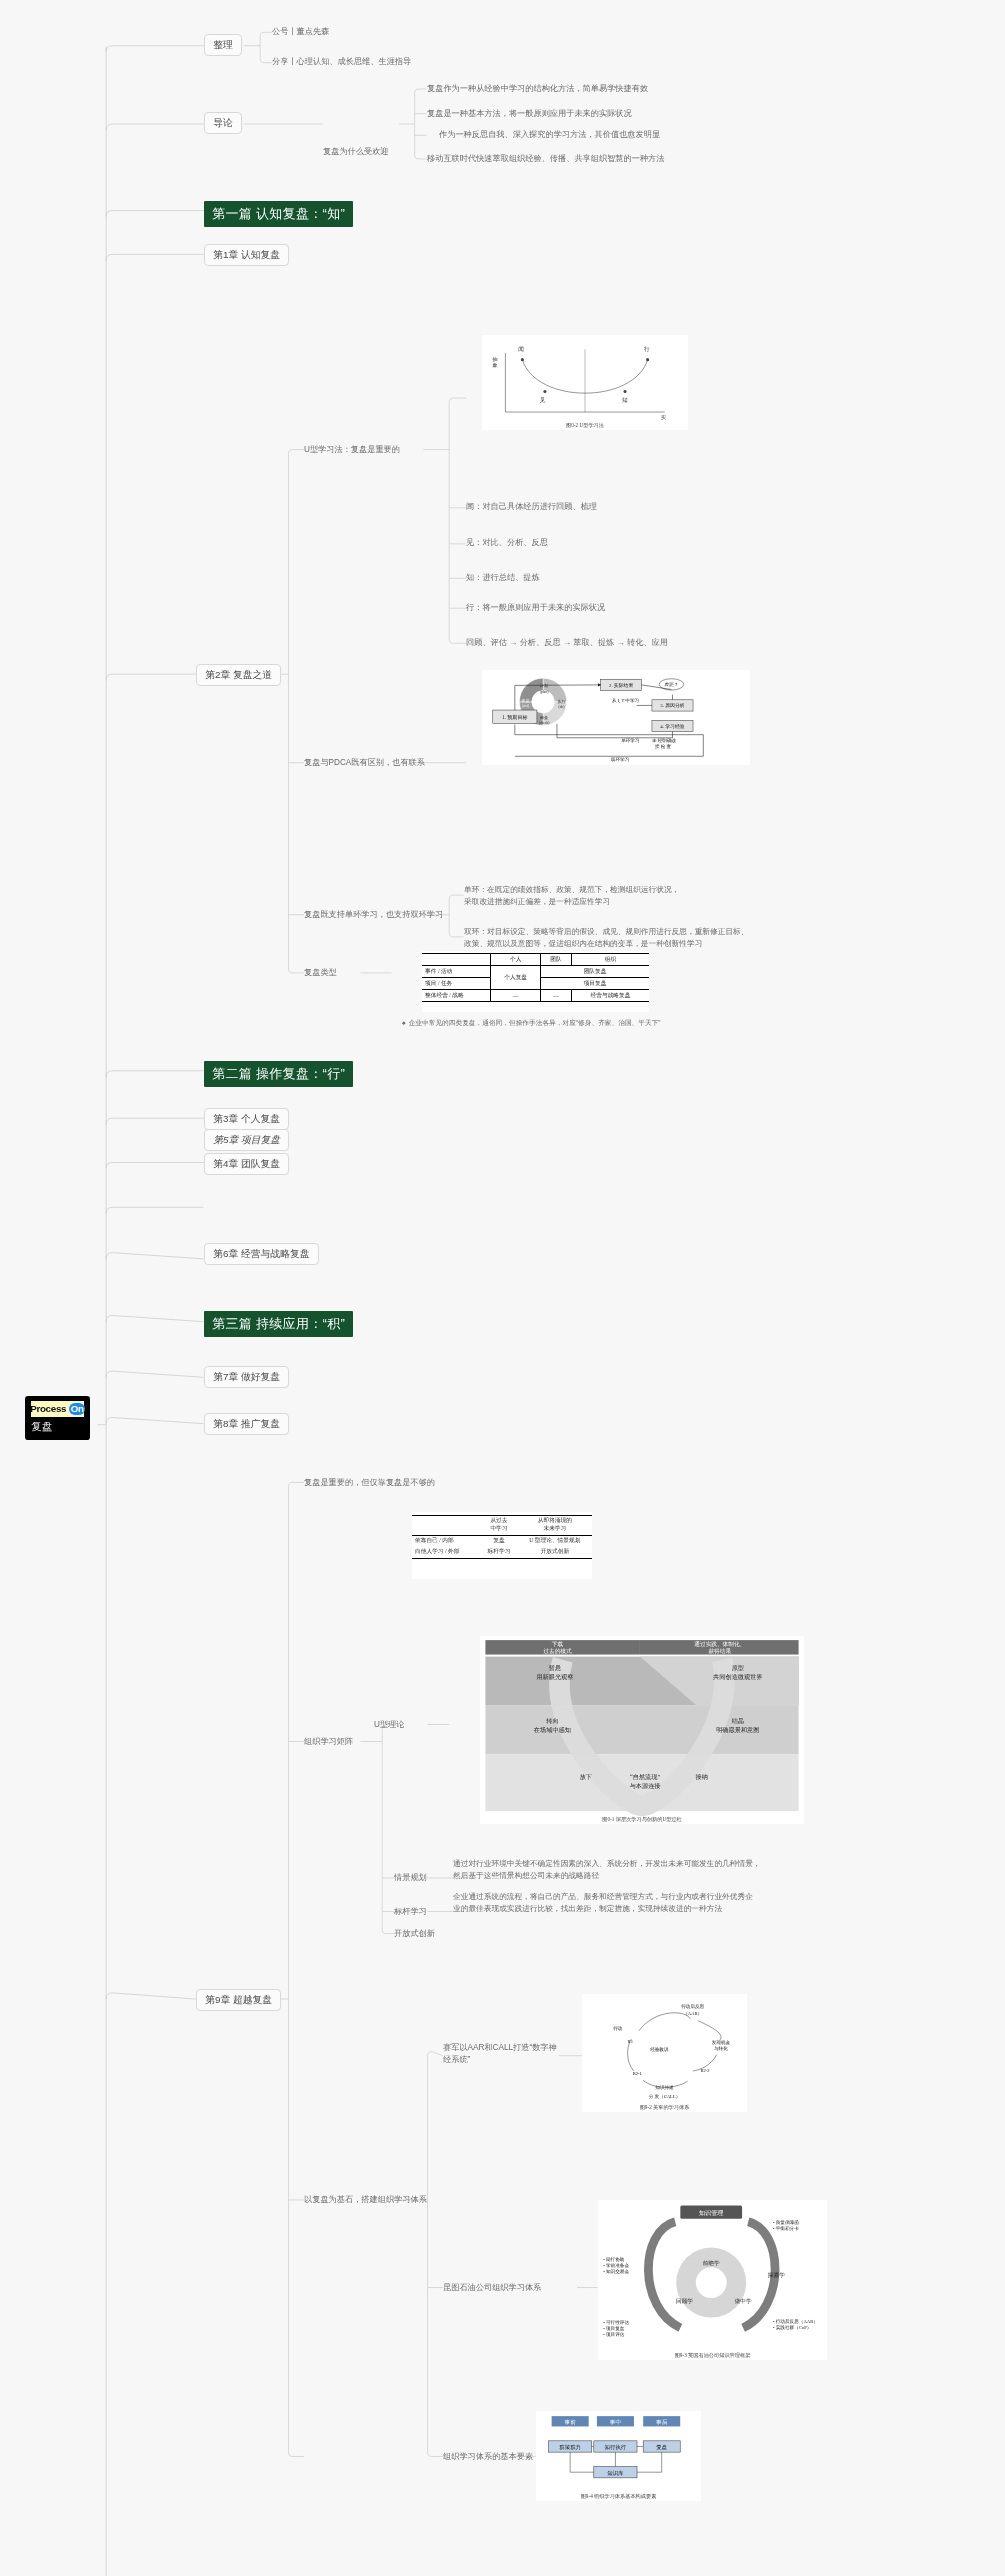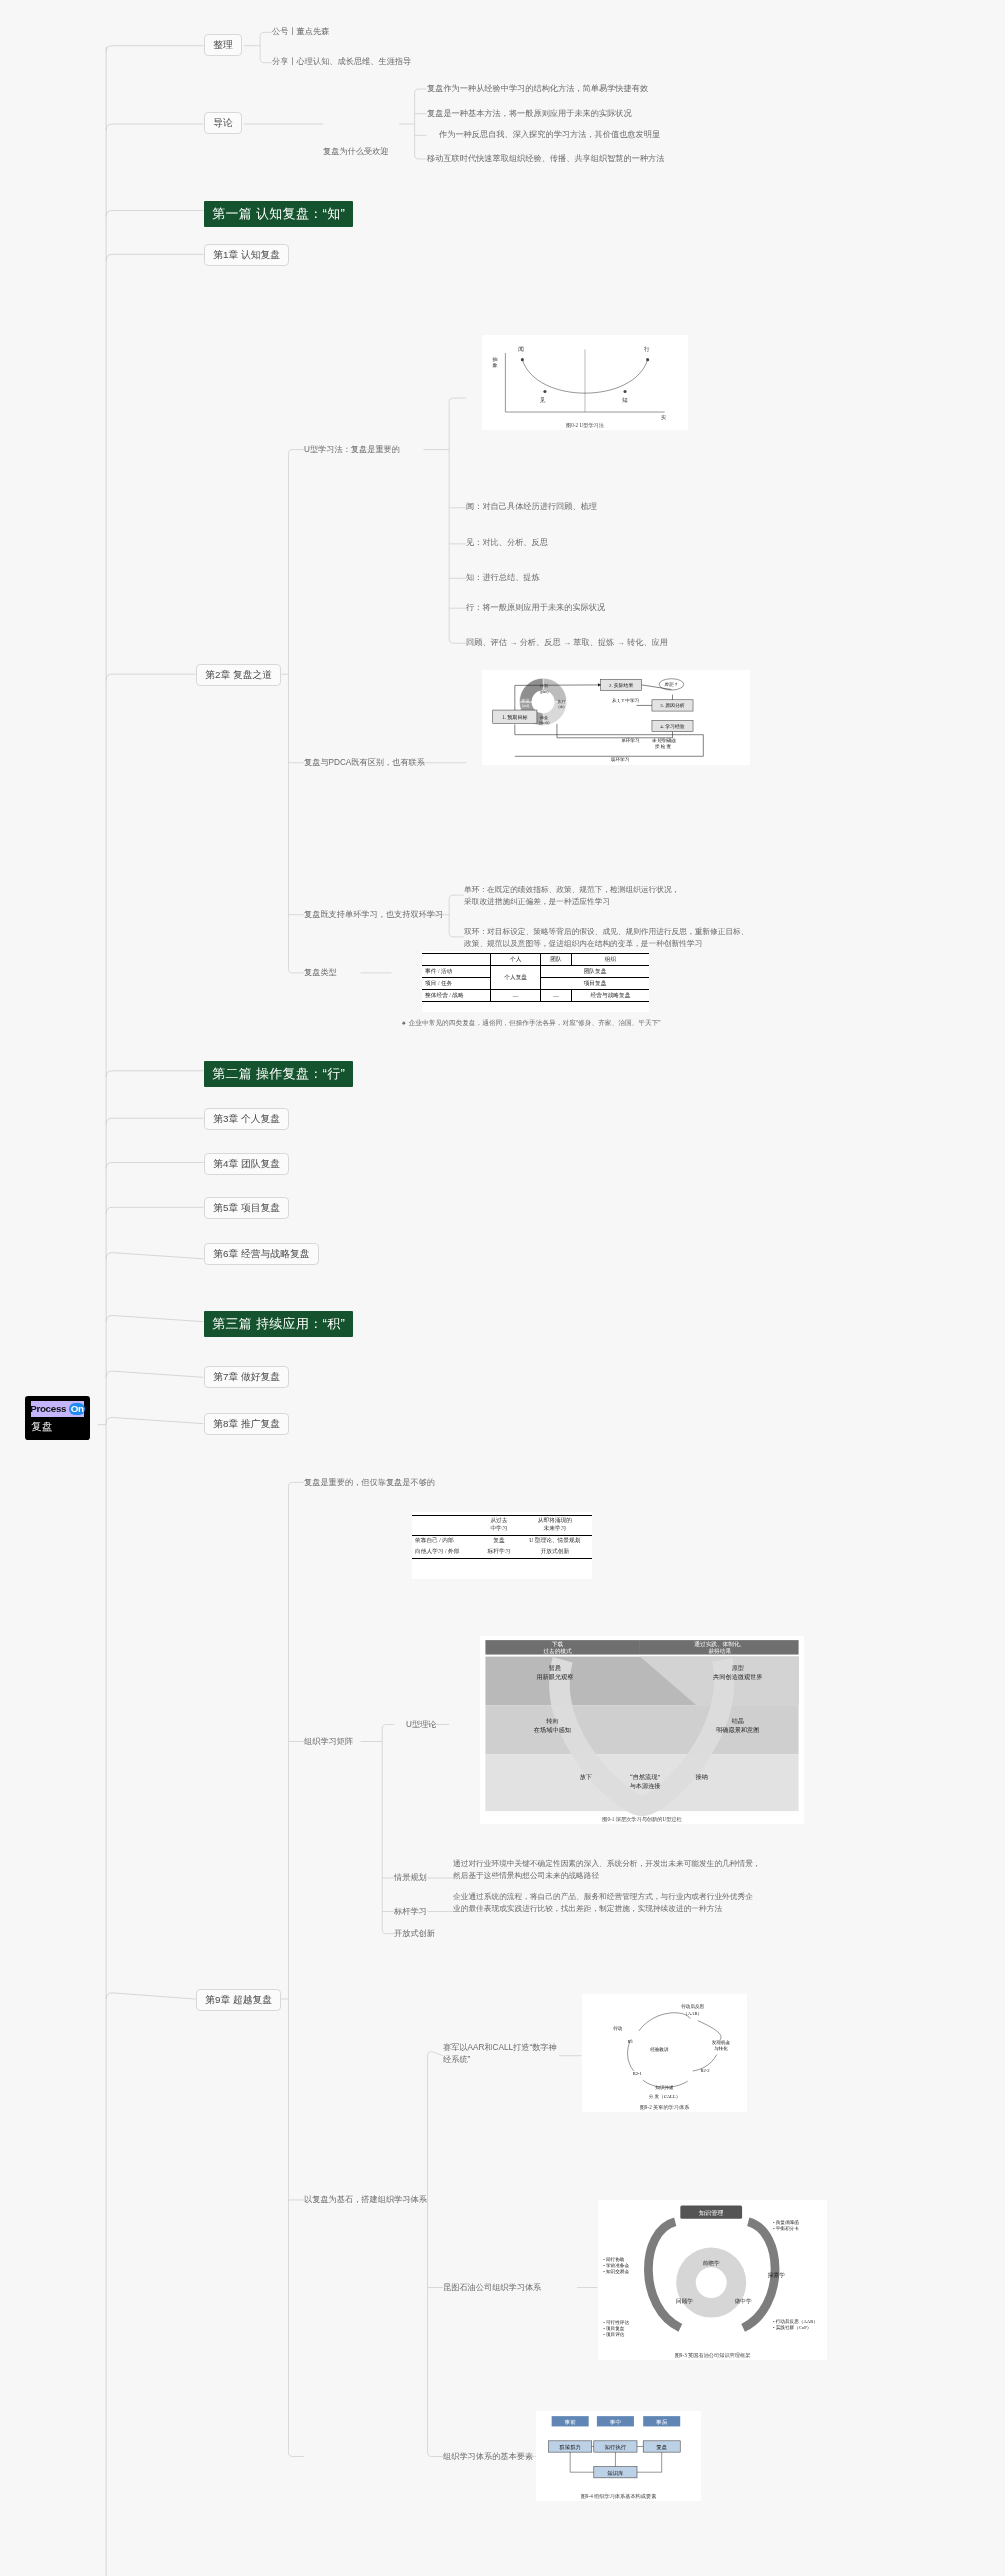--- a/index.html
+++ b/index.html
@@ -48,21 +48,21 @@
   .textnode.sm{font-size:7.7px;}
   
   .root{
     position:absolute;
     background:#000;
     border-radius:3.1px;
     padding:5.2px 6.2px 6.2px 6.2px;
     width:53px;
   }
   .root .logo{
-    background:#c4b5fd;
+    background:#fef9c3;
     display:flex;align-items:center;justify-content:center;
     height:15.5px;
     font-size:9.8px;font-weight:bold;
     letter-spacing:-0.3px;
   }
   .root .logo .p1{color:#111;}
   .root .logo .p2{background:#1d8bf1;color:#fff;padding:0.5px 1.5px;border-radius:6px;margin-left:3px;}
   .root .rtitle{color:#fff;font-size:10.3px;margin-top:3.6px;letter-spacing:0.5px;}
   
   .fig{
@@ -375,42 +375,42 @@
 
 <div class="node blacknode" style="left:204px;top:1061px;">
       <span>第二篇 操作复盘：“行”</span>
     </div>
 <div class="node boxnode" style="left:204px;top:1108px;">
       <span>第3章 个人复盘</span>
     </div>
 <div class="node boxnode" style="left:204px;top:1153px;">
       <span>第4章 团队复盘</span>
     </div>
-<div class="node boxnode" style="left:204px;top:1197px;">
+<div class="node boxnode" style="left:204px;top:1129px;font-style:italic;">
       <span>第5章 项目复盘</span>
     </div>
 <div class="node boxnode" style="left:204px;top:1243px;">
       <span>第6章 经营与战略复盘</span>
     </div>
 <div class="node blacknode" style="left:204px;top:1311px;">
       <span>第三篇 持续应用：“积”</span>
     </div>
 <div class="node boxnode" style="left:204px;top:1366px;">
       <span>第7章 做好复盘</span>
     </div>
 <div class="node boxnode" style="left:204px;top:1413px;">
       <span>第8章 推广复盘</span>
     </div>
 
 <div class="node boxnode" style="left:196px;top:1989px;justify-content:center;">
       <span>第9章 超越复盘</span>
     </div>
 <div class="node textnode" style="left:304px;top:1477px;"><span>复盘是重要的，但仅靠复盘是不够的</span></div>
 <div class="node textnode" style="left:304px;top:1736px;"><span>组织学习矩阵</span></div>
-<div class="node textnode" style="left:406px;top:1719px;"><span>U型理论</span></div>
+<div class="node textnode" style="left:374px;top:1719px;"><span>U型理论</span></div>
 <div class="node textnode" style="left:394px;top:1872px;"><span>情景规划</span></div>
 <div class="node textnode sm" style="left:453px;top:1858px;line-height:1.6;"><span>通过对行业环境中关键不确定性因素的深入、系统分析，开发出未来可能发生的几种情景，
 然后基于这些情景构想公司未来的战略路径</span></div>
 <div class="node textnode" style="left:394px;top:1906px;"><span>标杆学习</span></div>
 <div class="node textnode sm" style="left:453px;top:1891px;line-height:1.6;"><span>企业通过系统的流程，将自己的产品、服务和经营管理方式，与行业内或者行业外优秀企
 业的最佳表现或实践进行比较，找出差距，制定措施，实现持续改进的一种方法</span></div>
 <div class="node textnode" style="left:394px;top:1928px;"><span>开放式创新</span></div>
 
 <div class="node textnode" style="left:304px;top:2194px;"><span>以复盘为基石，搭建组织学习体系</span></div>
 <div class="node textnode" style="left:443px;top:2042px;width:118px;white-space:normal;line-height:1.5;">

